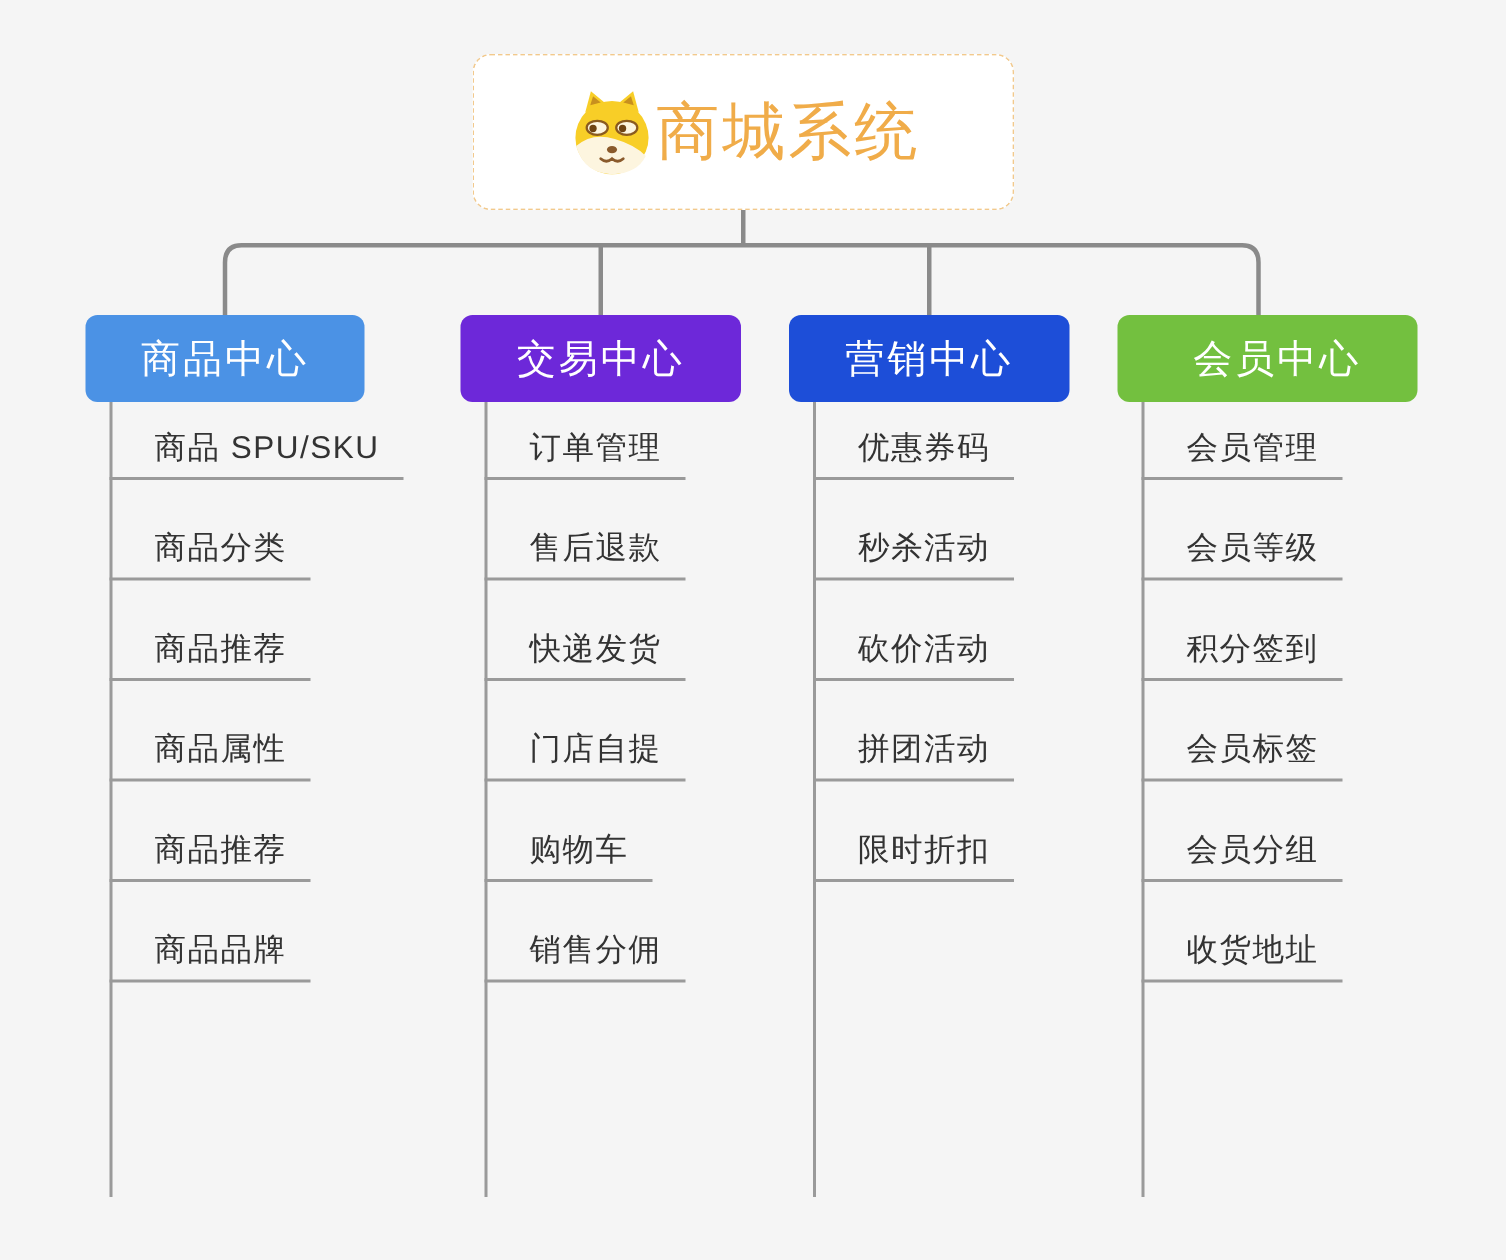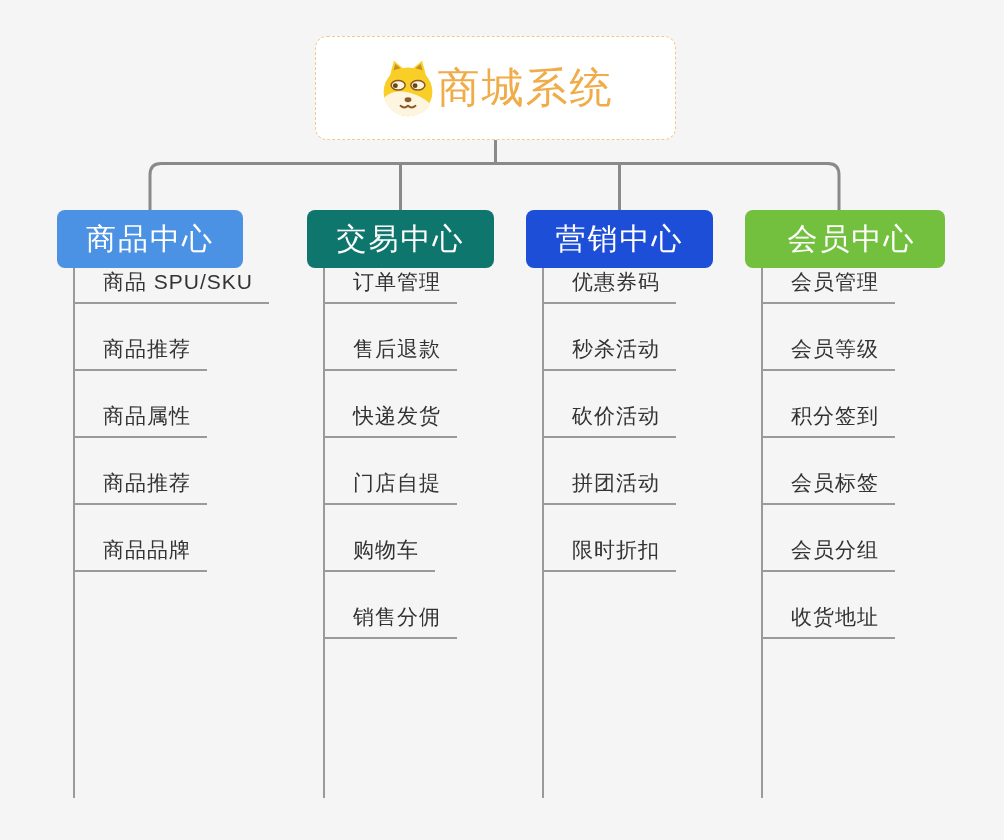--- a/index.html
+++ b/index.html
@@ -21,39 +21,39 @@
     font-size:42px;color:#F0AC49;letter-spacing:2px;font-weight:500;
     white-space:nowrap;
   }
   .dog-icon{width:60px;height:60px;flex:0 0 auto;}
   
   .connector-svg{position:absolute;left:0;top:0;width:1004px;height:840px;pointer-events:none;}
   
   .branch-node{
     position:absolute;top:210px;height:58px;border-radius:8px;
     display:flex;align-items:center;justify-content:center;
-    color:#FFFFFF;font-size:30px;letter-spacing:2px;white-space:nowrap;
+    color:#FFFFFF;font-size:26px;letter-spacing:2px;white-space:nowrap;
     cursor:default;
   }
   .b0{left:57px;width:186px;}
   .b1{left:307px;width:187px;}
   .b2{left:526px;width:187px;}
   .b3{left:745px;width:187px;padding-left:13px;}
   
   .branch-column{
     position:absolute;top:268px;width:250px;
     display:flex;flex-direction:column;
   }
   .c0{left:57px;} .c1{left:307px;} .c2{left:526px;} .c3{left:745px;}
   .trunk-line{
     position:absolute;left:16px;top:0;width:2px;height:530px;
     background:#9A9A9A;
   }
   .item-row{
-    height:67px;display:flex;align-items:flex-start;
+    height:67px;display:flex;align-items:center;
   }
   .item-node{
     display:inline-block;margin-left:16px;
     padding:0 16px 6px 30px;
     border-bottom:2px solid #9A9A9A;
     font-size:21px;color:#333333;letter-spacing:1px;
     white-space:nowrap;
   }
 </style>
 </head>
@@ -82,34 +82,37 @@
     <circle cx="39.5" cy="29.5" r="2.6" fill="#6E4312"></circle>
     <ellipse cx="32" cy="44.5" rx="3.6" ry="2.6" fill="#8A5A2B"></ellipse>
     <path d="M24,51 Q28,54.5 32,51 Q36,54.5 40,51" stroke="#8A5A2B" stroke-width="2" fill="none" stroke-linecap="round"></path>
   </svg>
   <span class="root-title">商城系统</span>
 </div>
 
 <div class="branch-node b0" style="background: rgb(75, 146, 229);">
   <span>商品中心</span>
 </div>
-<div class="branch-node b1" style="background: #0f766e;">
+<div class="branch-node b1" style="background: #6d28d9;">
   <span>交易中心</span>
 </div>
 <div class="branch-node b2" style="background: #1d4ed8;">
   <span>营销中心</span>
 </div>
 <div class="branch-node b3" style="background: rgb(115, 192, 63);">
   <span>会员中心</span>
 </div>
 
 <div class="branch-column c0">
   <div class="trunk-line"></div>
   <div class="item-row">
       <span class="item-node">商品 SPU/SKU</span>
+    </div>
+  <div class="item-row">
+      <span class="item-node">商品分类</span>
     </div>
   <div class="item-row">
       <span class="item-node">商品推荐</span>
     </div>
   <div class="item-row">
       <span class="item-node">商品属性</span>
     </div>
   <div class="item-row">
       <span class="item-node">商品推荐</span>
     </div>

